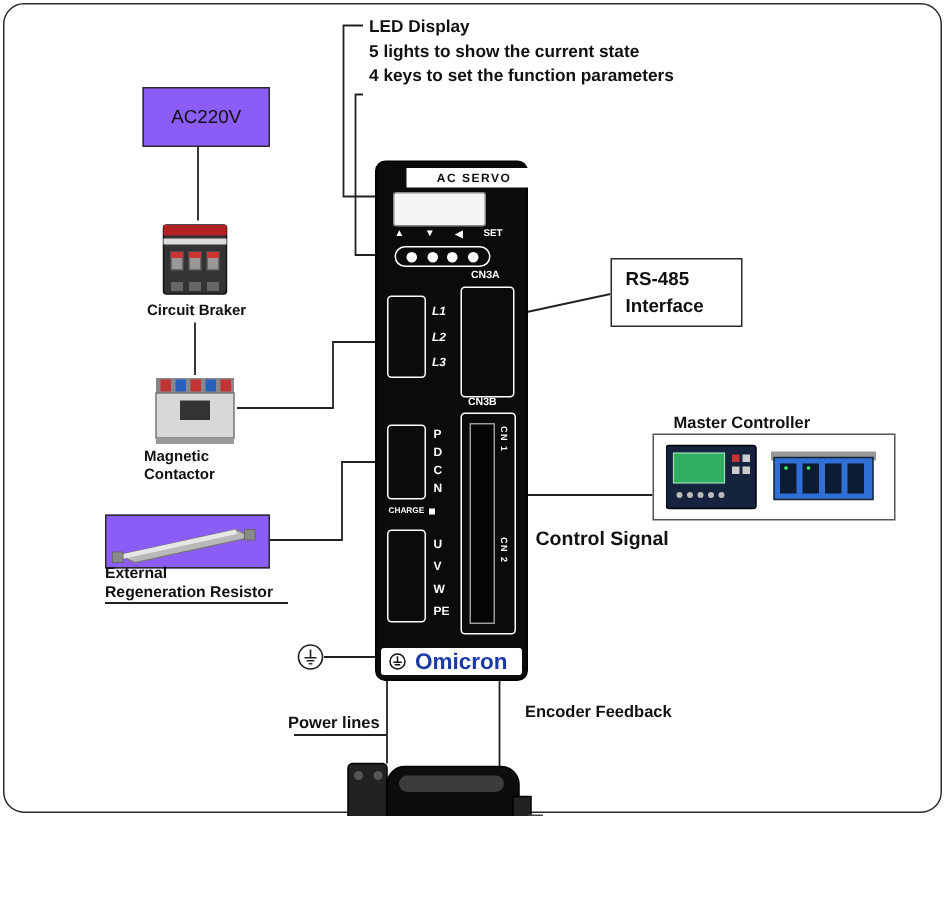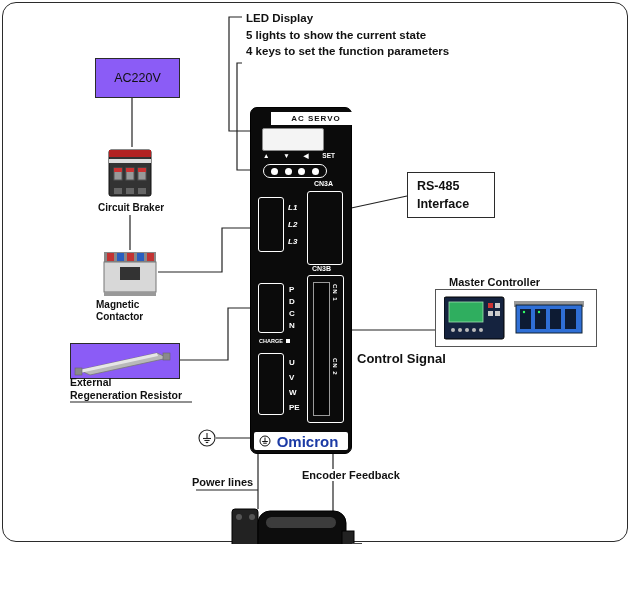--- a/index.html
+++ b/index.html
@@ -30,21 +30,21 @@
   .inner{position:absolute;border:1px solid #9a9a9a;background:#050505;}
   .tcol{position:absolute;color:#fff;font-weight:bold;font-size:8px;}
   .vtext{position:absolute;color:#fff;font-size:6px;font-weight:bold;writing-mode:vertical-rl;letter-spacing:1px;}
   .charge{position:absolute;left:8px;top:230px;color:#fff;font-size:5.5px;font-weight:bold;
           display:flex;align-items:center;gap:3px;}
   .charge i{width:4px;height:4px;background:#fff;display:block;}
   .brandstrip{position:absolute;left:3px;top:324px;width:94px;height:18px;background:#fff;border-radius:2px;
               display:flex;align-items:center;}
   .brand{flex:1;text-align:center;font-weight:bold;font-size:15px;color:#1b3aa5;padding-right:4px;}
   .note{position:absolute;left:58px;top:506px;width:172px;font-size:10.5px;font-weight:bold;line-height:1.28;}
-  .whitebg{background:#fff;padding:0 2px;}
+  .whitebg{background:#fff;padding:0 2px;margin-left:48px;}
   .mcbox{position:absolute;left:435px;top:289px;width:162px;height:58px;border:1px solid #555;background:#fff;box-sizing:border-box;}
   .rsbox{position:absolute;left:407px;top:172px;width:88px;height:46px;border:1.6px solid #2b2b2b;background:#fff;
          box-sizing:border-box;padding:5px 16px 0 9px;font-size:12.5px;font-weight:bold;line-height:1.4;}
 </style>
 </head>
 <body>
 
 <div class="canvas">
   <div class="frame"></div>
 

